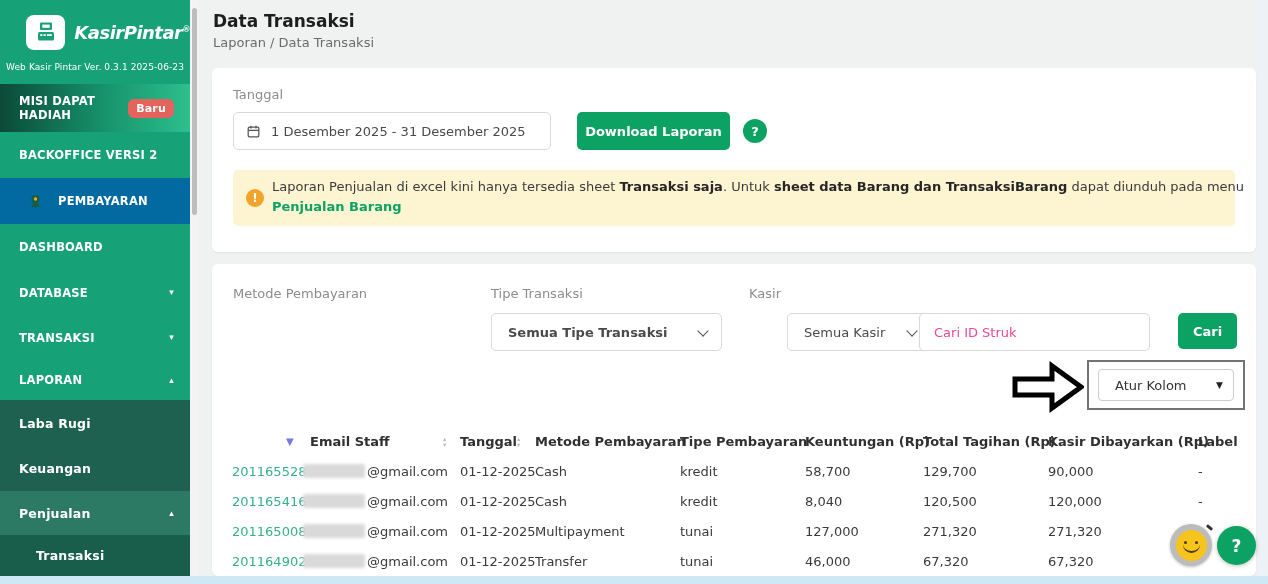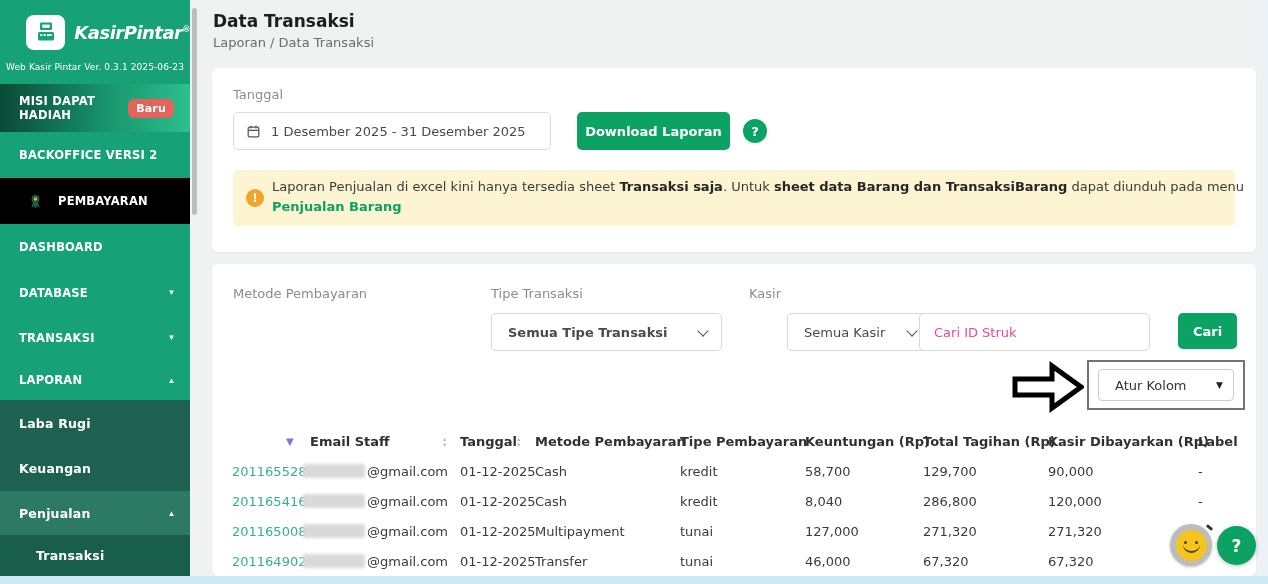--- a/index.html
+++ b/index.html
@@ -10,21 +10,21 @@
   .logo-row{position:absolute;left:0;top:8px;width:190px;height:48px;display:flex;align-items:center;padding-left:26px;box-sizing:border-box;}
   .logo-box{width:40px;height:35px;background:#fff;border-radius:8px;display:flex;align-items:center;justify-content:center;}
   .logo-text{color:#fff;font-size:18px;font-weight:700;font-style:italic;margin-left:9px;letter-spacing:-0.5px;white-space:nowrap;}
   .logo-reg{font-size:8px;vertical-align:super;font-style:normal;}
   .version{position:absolute;left:0;top:62px;width:190px;text-align:center;color:#fff;font-size:9px;letter-spacing:0.1px;}
   .sb-item{position:absolute;left:0;width:190px;display:flex;align-items:center;box-sizing:border-box;
            padding:0 16px 0 19px;color:#fff;font-size:11.5px;font-weight:700;letter-spacing:0.2px;cursor:pointer;}
   .mission{top:84px;height:48px;background:linear-gradient(90deg,#0b4a37 0%,#17936b 55%,#2cc08d 100%);}
   .badge{background:#e4635c;color:#fff;font-size:11px;font-weight:700;border-radius:6px;padding:3px 8px;margin-left:7px;}
   .backoffice{top:132px;height:46px;}
-  .payment{top:178px;height:46px;background:#000000;padding-left:27px;}
+  .payment{top:178px;height:46px;background:#0369a1;padding-left:27px;}
   .payment svg{margin-right:14px;}
   .m-dash{top:224px;height:46px;}
   .m-db{top:270px;height:45px;}
   .m-tr{top:315px;height:45px;}
   .m-lap{top:360px;height:40px;}
   .caret{margin-left:auto;font-size:9px;line-height:9px;}
   .sub1{top:400px;height:46px;background:#1e6150;font-size:12.5px;text-transform:none;}
   .sub2{top:446px;height:45px;background:#1e6150;font-size:12.5px;}
   .sub3{top:491px;height:44px;background:#2c7a63;font-size:12.5px;}
   .sub4{top:535px;height:41px;background:#185e4a;font-size:12.5px;padding-left:36px;}
@@ -240,21 +240,21 @@
       <span class="c-bay">90,000</span>
       <span class="c-lab">-</span>
     </div>
     <div class="trow" style="top:230px;">
       <span class="c-id tid">201165416</span>
       <span class="c-email"><i class="blur"></i><span>@gmail.com</span></span>
       <span class="c-tgl">01-12-2025</span>
       <span class="c-met">Cash</span>
       <span class="c-tip">kredit</span>
       <span class="c-keu">8,040</span>
-      <span class="c-tot">286,800</span>
+      <span class="c-tot">120,500</span>
       <span class="c-bay">120,000</span>
       <span class="c-lab">-</span>
     </div>
     <div class="trow" style="top:260px;">
       <span class="c-id tid">201165008</span>
       <span class="c-email"><i class="blur"></i><span>@gmail.com</span></span>
       <span class="c-tgl">01-12-2025</span>
       <span class="c-met">Multipayment</span>
       <span class="c-tip">tunai</span>
       <span class="c-keu">127,000</span>

